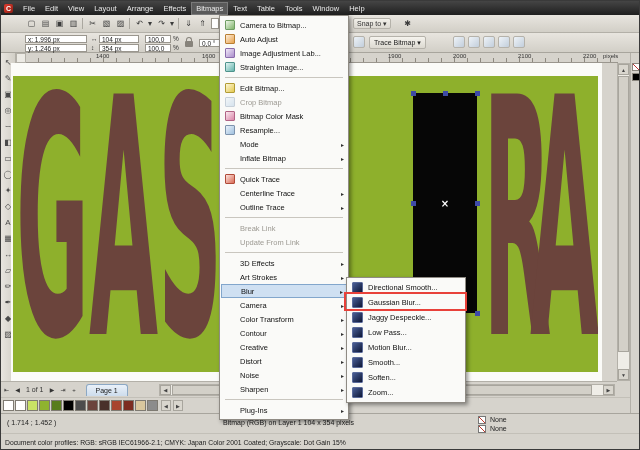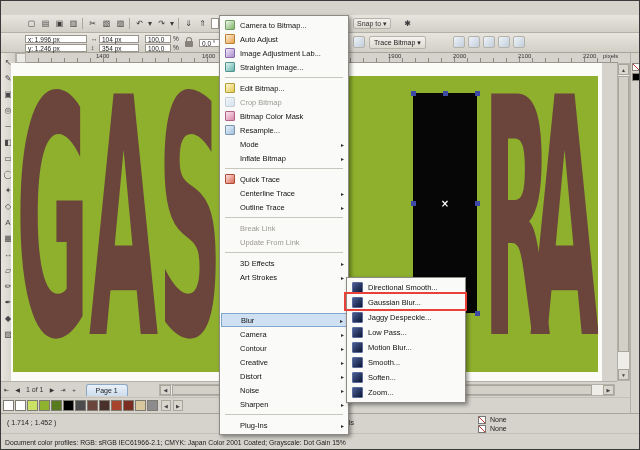--- a/index.html
+++ b/index.html
@@ -98,21 +98,21 @@
            background:linear-gradient(45deg,transparent 43%,#c0392b 43%,#c0392b 57%,transparent 57%),#fff;}
   .profilesbar{left:0;top:432px;width:640px;height:18px;background:#d6d3cc;border-top:1px solid #c3c0b8;
                font-size:6.8px;color:#1a1a1a;}
 
   
   .dropdown{left:218px;top:14px;width:130px;background:#fafaf8;border:1px solid #8f8b84;z-index:100;
             box-shadow:2px 2px 4px rgba(0,0,0,.4);padding:2px 1px;}
   .mi{height:14px;display:flex;align-items:center;padding:0 3px 0 4px;font-size:7.5px;color:#111;}
   .mi.dis .mil{color:#9d9a93;}
   .mi.dis .mic{opacity:.4;}
-  .mi.hl{background:#cfe0f2;border:1px solid #82a6cc;height:14px;margin-top:29px;}
+  .mi.hl{background:#cfe0f2;border:1px solid #82a6cc;height:14px;}
   .mic{width:10px;height:10px;margin-right:5px;flex:none;border:1px solid #7d93ad;border-radius:1px;
        background:linear-gradient(135deg,#eaf2fa,#9fc0de);}
   .mic.none{border-color:transparent;background:transparent;}
   .ic-g{background:linear-gradient(135deg,#eef7e8,#7fb36a);border-color:#6f9d63;}
   .ic-o{background:linear-gradient(135deg,#fdeedc,#e8a24a);border-color:#b97f33;}
   .ic-p{background:linear-gradient(135deg,#f2eaf8,#a98ccb);border-color:#8a6cab;}
   .ic-t{background:linear-gradient(135deg,#e2f5f3,#64b3ab);border-color:#4f938c;}
   .ic-y{background:linear-gradient(135deg,#fdf7d8,#e4c94f);border-color:#b29c34;}
   .ic-k{background:linear-gradient(135deg,#fbe9f0,#d985a8);border-color:#b06385;}
   .ic-r{background:linear-gradient(135deg,#fbe3de,#d96a55);border-color:#b04a38;}
@@ -126,20 +126,35 @@
   .smi{height:15px;display:flex;align-items:center;padding:0 3px 0 4px;font-size:7.5px;color:#111;}
   .sic{width:11px;height:11px;margin-right:5px;flex:none;border:1px solid #5a6a9a;border-radius:1px;
        background:linear-gradient(135deg,#4a5f96,#0d1635);}
   .redbox{left:343px;top:291px;width:123px;height:19px;border:2px solid #e8413a;z-index:110;}
 </style>
 </head>
 <body>
 
 <div class="app">
 
+  <div class="abs menubar">
+    <div class="appico">C</div>
+    <span class="mbi">File</span>
+    <span class="mbi">Edit</span>
+    <span class="mbi">View</span>
+    <span class="mbi">Layout</span>
+    <span class="mbi">Arrange</span>
+    <span class="mbi">Effects</span>
+    <span class="mbi active">Bitmaps</span>
+    <span class="mbi">Text</span>
+    <span class="mbi">Table</span>
+    <span class="mbi">Tools</span>
+    <span class="mbi">Window</span>
+    <span class="mbi">Help</span>
+  </div>
 
   <div class="abs toolbar">
     <div class="tbtn" style="left:24px">▢</div>
     <div class="tbtn" style="left:38px">▤</div>
     <div class="tbtn" style="left:52px">▣</div>
     <div class="tbtn" style="left:66px">▥</div>
     <div class="tsep" style="left:81px"></div>
     <div class="tbtn" style="left:85px">✂</div>
     <div class="tbtn" style="left:99px">▧</div>
     <div class="tbtn" style="left:113px">▨</div>
@@ -388,20 +403,25 @@
         <span class="mil">Blur</span>
         <span class="arr">▸</span>
       </div>
     <div class="mi">
         <span class="mic none"></span>
         <span class="mil">Camera</span>
         <span class="arr">▸</span>
       </div>
     <div class="mi">
         <span class="mic none"></span>
+        <span class="mil">Color Transform</span>
+        <span class="arr">▸</span>
+      </div>
+    <div class="mi">
+        <span class="mic none"></span>
         <span class="mil">Contour</span>
         <span class="arr">▸</span>
       </div>
     <div class="mi">
         <span class="mic none"></span>
         <span class="mil">Creative</span>
         <span class="arr">▸</span>
       </div>
     <div class="mi">
         <span class="mic none"></span>

